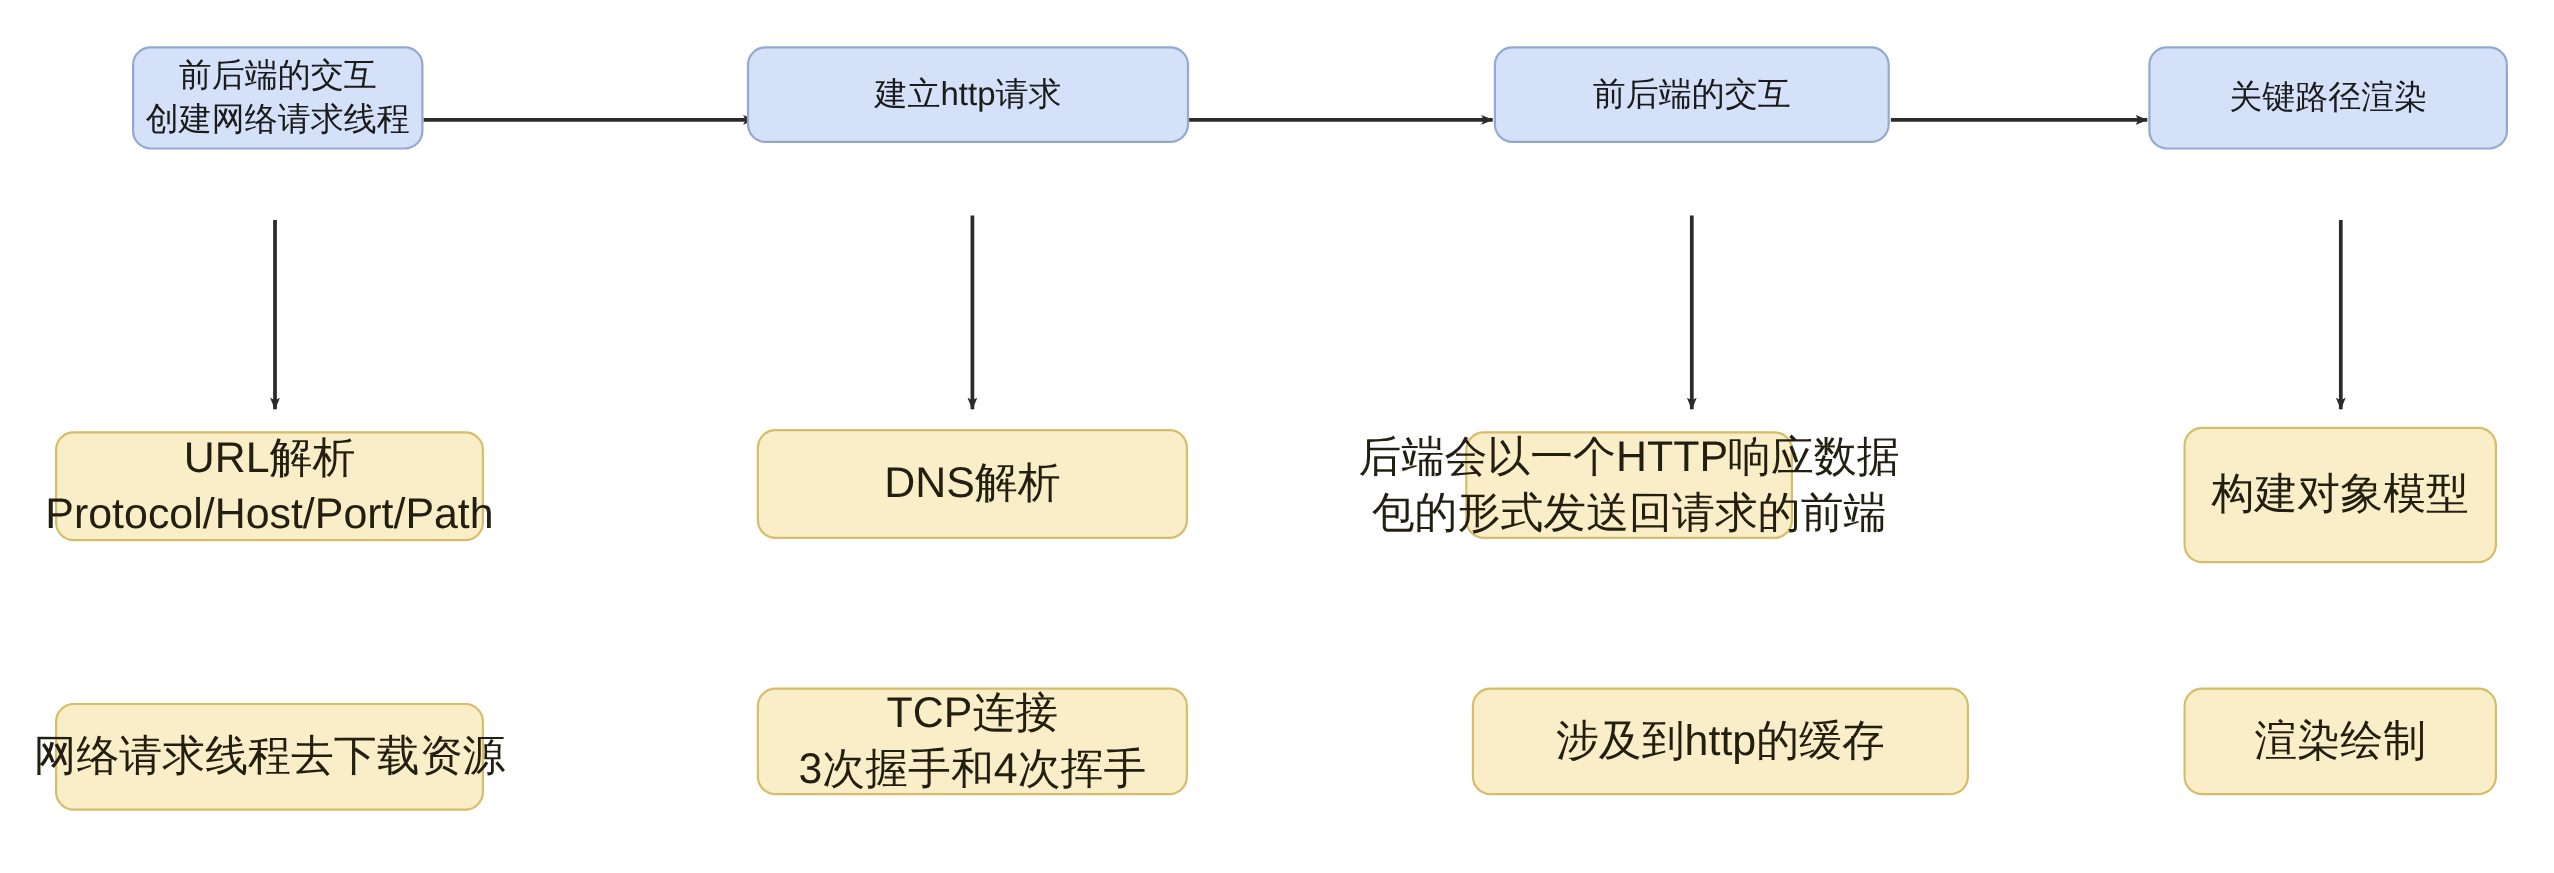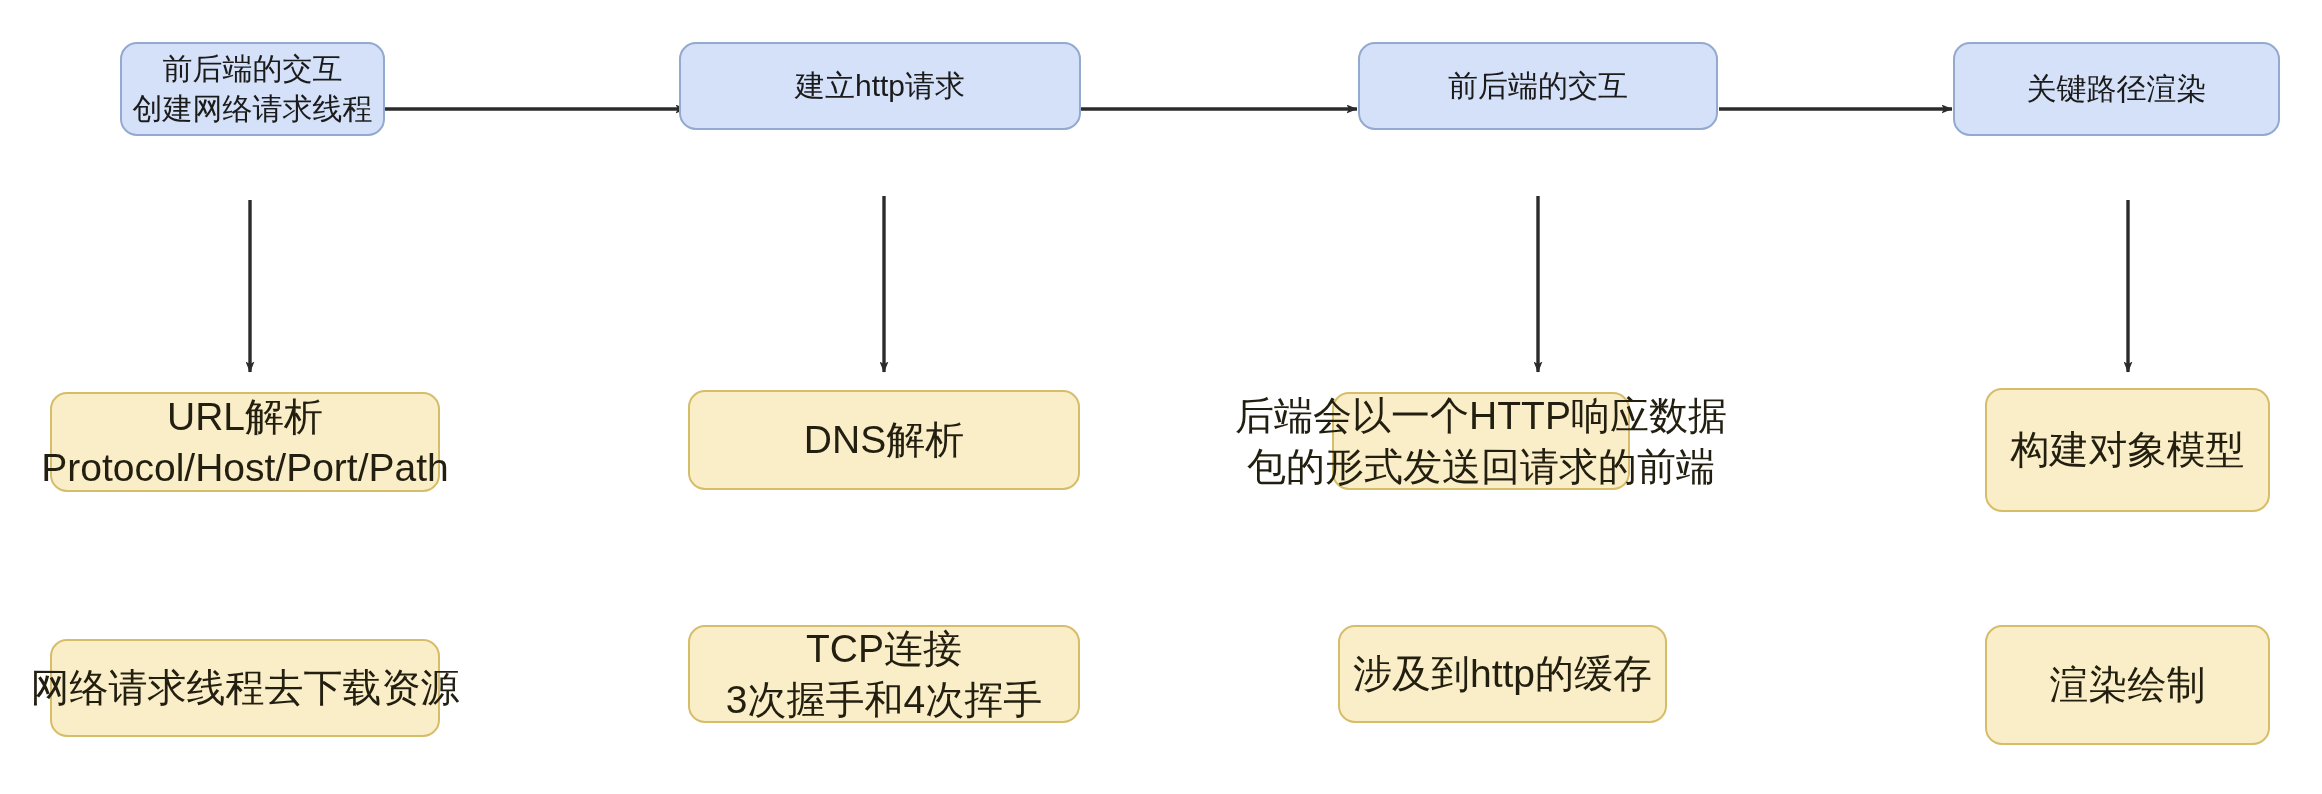--- a/index.html
+++ b/index.html
@@ -141,25 +141,25 @@
     </span>
   </div>
 
   <div class="node node-yellow" style="left:688px; top:625px; width:392px; height:98px;">
     <span class="label">
       <span class="l1">TCP连接</span>
       <span class="l2">3次握手和4次挥手</span>
     </span>
   </div>
 
-  <div class="node node-yellow" style="left:1338px; top:625px; width:329px; height:98px;">
+  <div class="node node-yellow" style="left:1338px; top:625px; width:452px; height:98px;">
     <span class="label">
       <span class="l1">涉及到http的缓存</span>
     </span>
   </div>
 
-  <div class="node node-yellow" style="left:1985px; top:625px; width:285px; height:120px;">
+  <div class="node node-yellow" style="left:1985px; top:625px; width:285px; height:98px;">
     <span class="label">
       <span class="l1">渲染绘制</span>
     </span>
   </div>
 
 </div>
 
 </body></html>

